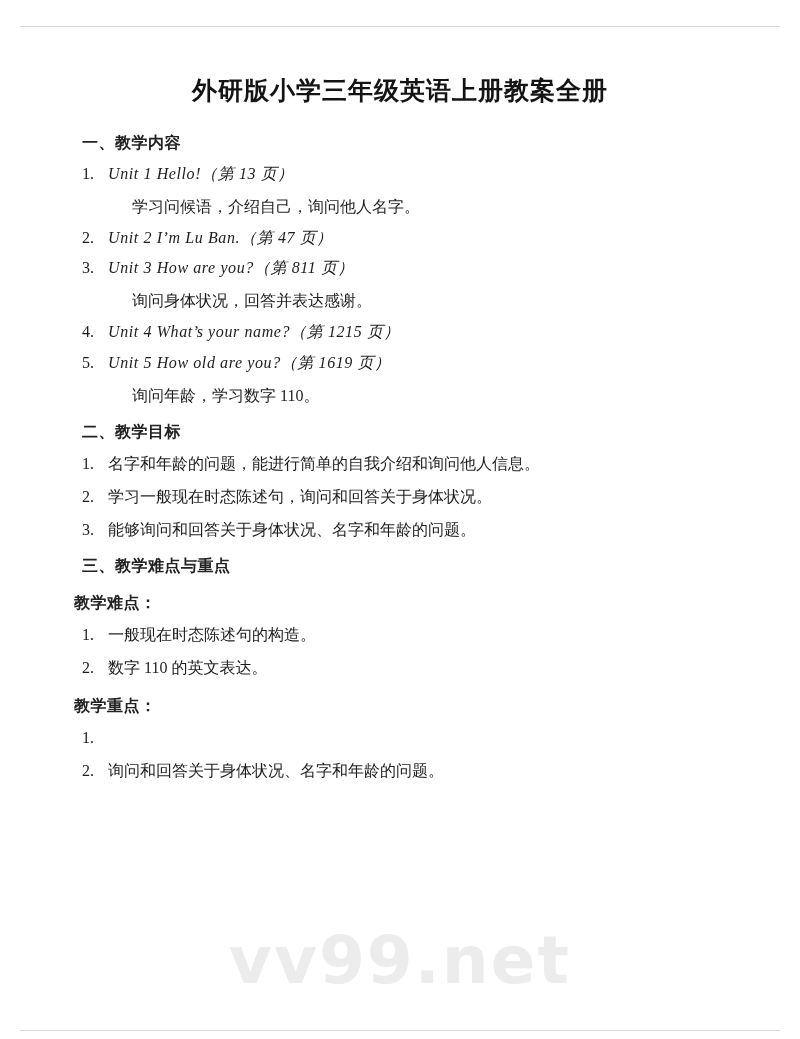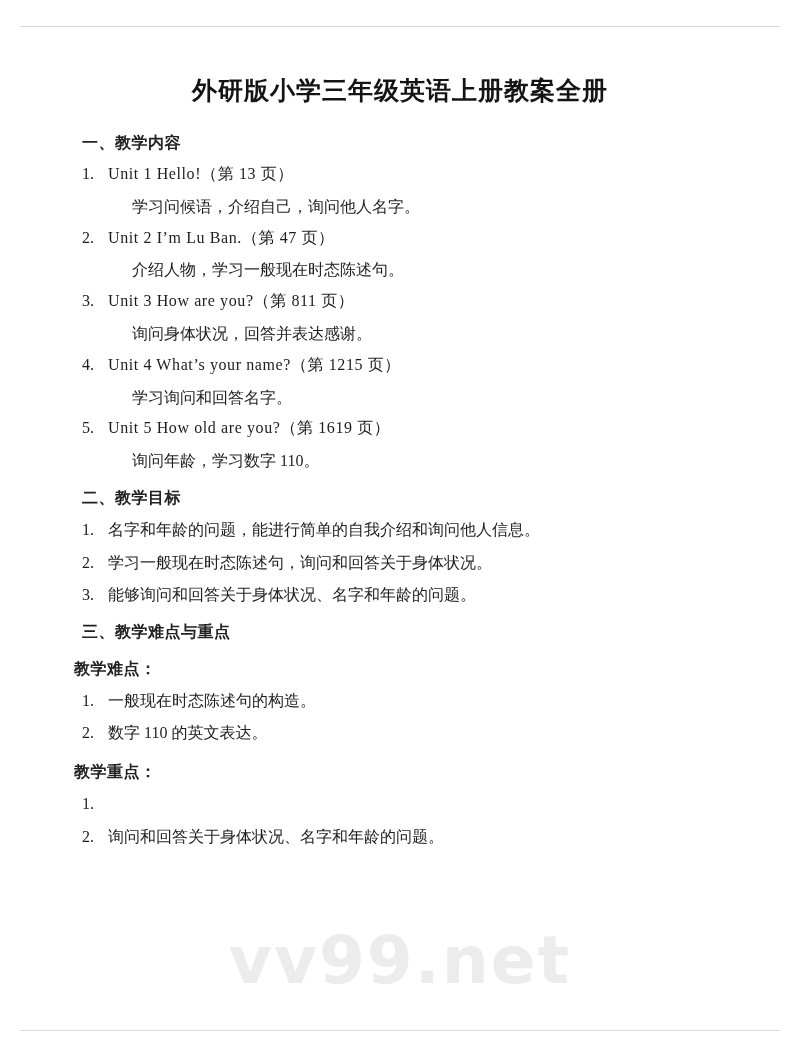--- a/index.html
+++ b/index.html
@@ -72,20 +72,21 @@
     margin: 6px 0 2px 22px;
     color: #1d1d1d;
   }
   .num-item .num {
     width: 26px;
     flex: 0 0 26px;
     text-align: left;
   }
   .num-item .txt {
     flex: 1 1 auto;
+    font-style: italic;
   }
   .sub-line {
     font-size: 16px;
     line-height: 1.55;
     margin: 8px 0 6px 72px;
     color: #1d1d1d;
   }
   .mono-ish {
     font-family: "Liberation Serif", "DejaVu Serif", serif;
     letter-spacing: 0.6px;
@@ -130,33 +131,31 @@
   <div class="num-item">
     <span class="num">1.</span>
     <span class="txt mono-ish">Unit 1 Hello!（第 13 页）</span>
   </div>
   <div class="sub-line">学习问候语，介绍自己，询问他人名字。</div>
 
   <div class="num-item">
     <span class="num">2.</span>
     <span class="txt mono-ish">Unit 2 I’m Lu Ban.（第 47 页）</span>
   </div>
-  <div class="sub-line">介绍人物，学习一般现在时态陈述句。</div>
 
   <div class="num-item">
     <span class="num">3.</span>
     <span class="txt mono-ish">Unit 3 How are you?（第 811 页）</span>
   </div>
   <div class="sub-line">询问身体状况，回答并表达感谢。</div>
 
   <div class="num-item">
     <span class="num">4.</span>
     <span class="txt mono-ish">Unit 4 What’s your name?（第 1215 页）</span>
   </div>
-  <div class="sub-line">学习询问和回答名字。</div>
 
   <div class="num-item">
     <span class="num">5.</span>
     <span class="txt mono-ish">Unit 5 How old are you?（第 1619 页）</span>
   </div>
   <div class="sub-line">询问年龄，学习数字 110。</div>
 
   <div class="section-heading">二、教学目标</div>
 
   <div class="goal-item">

